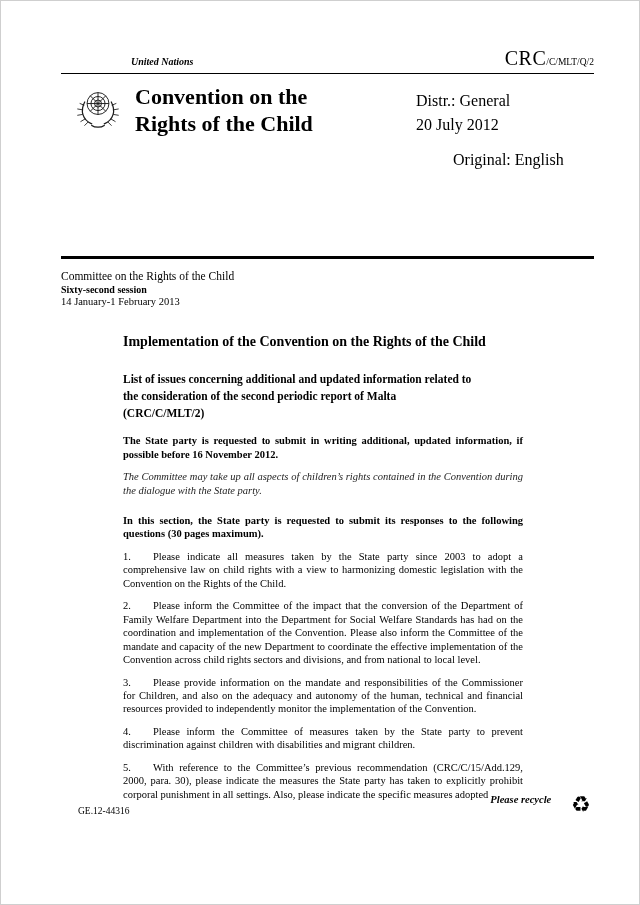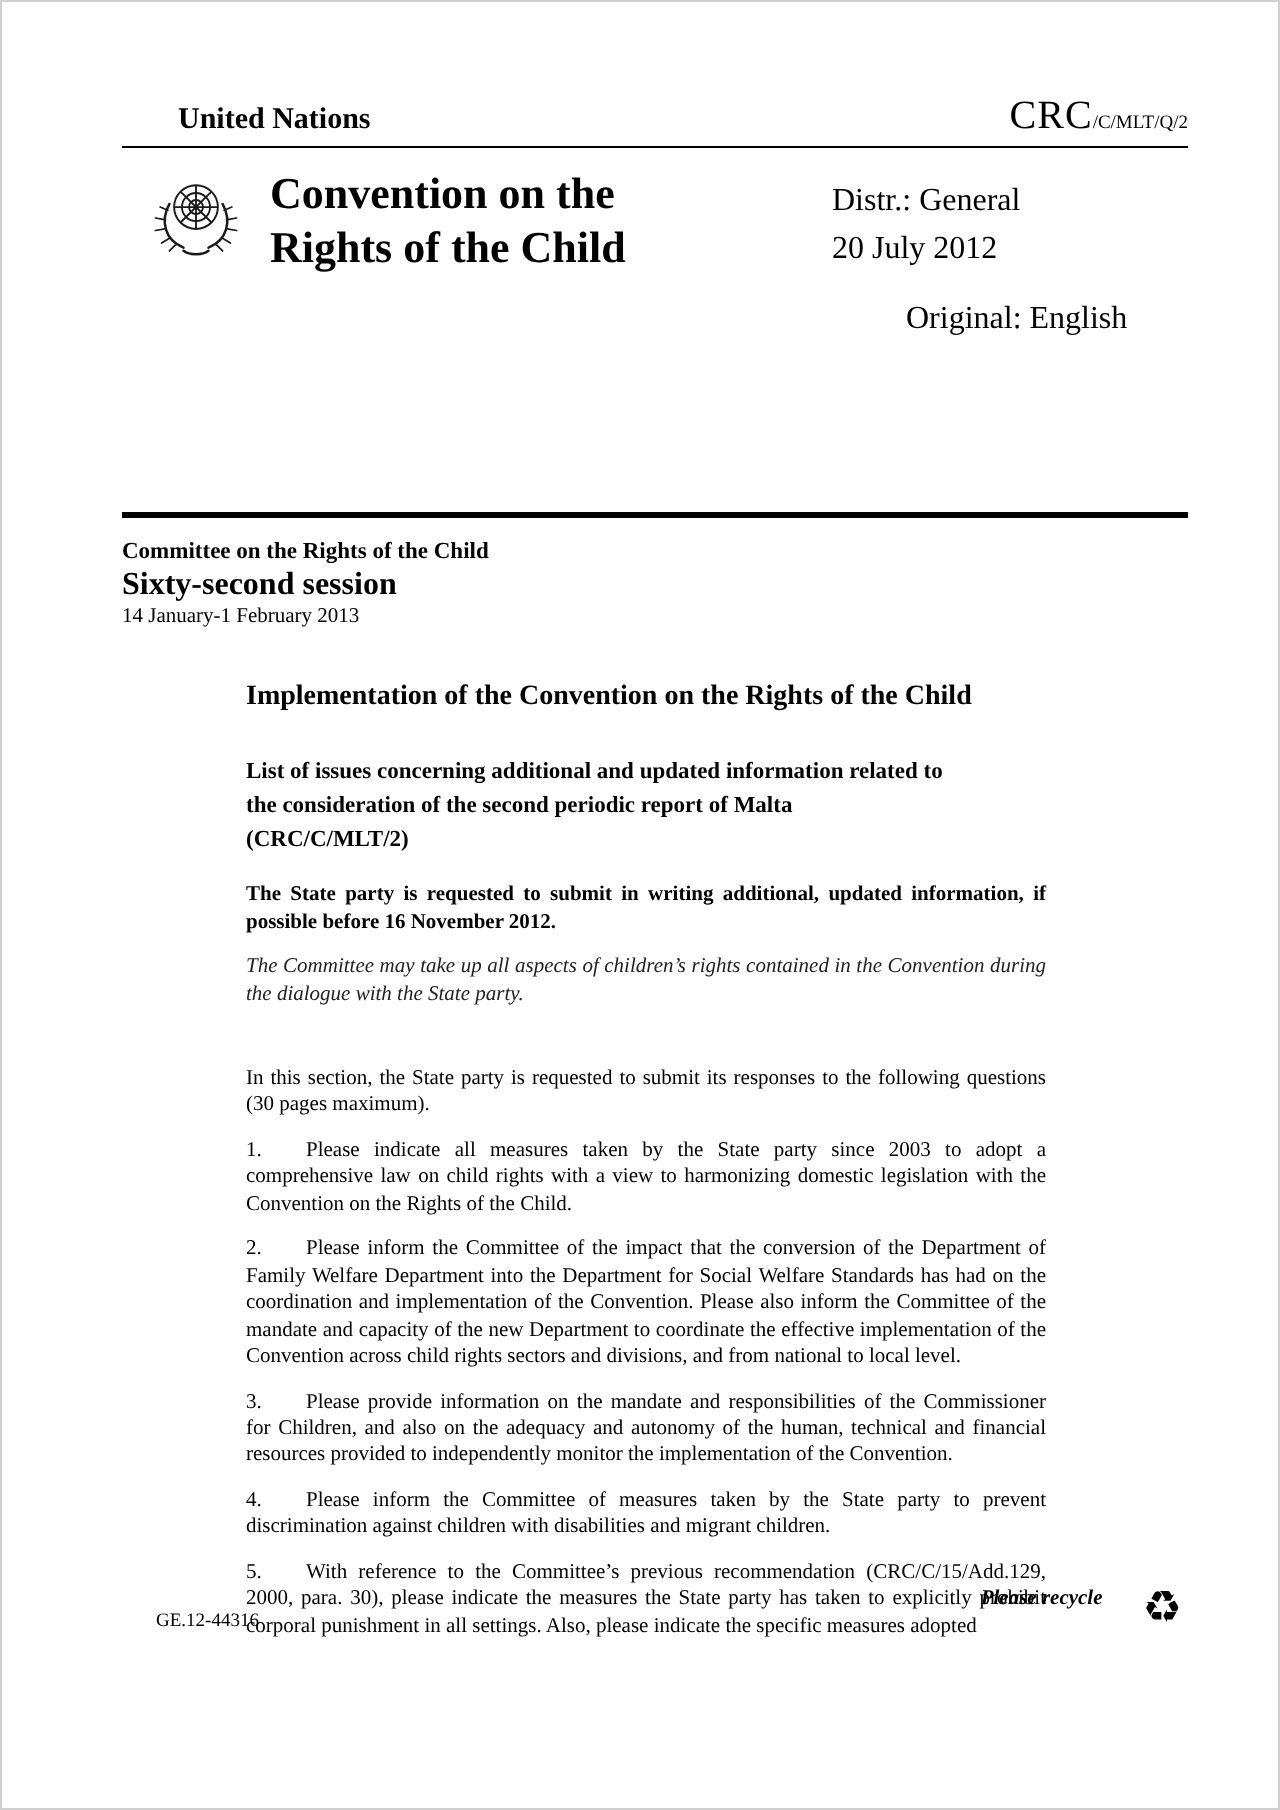--- a/index.html
+++ b/index.html
@@ -9,52 +9,52 @@
     width:640px; height:905px;
     background:#fff;
     border:1px solid #cfcfcf;
     font-family:"Liberation Serif", serif;
     color:#000;
     padding:46px 45px 0 60px;
     overflow:hidden;
   }
   
   .top-row { display:flex; justify-content:space-between; align-items:baseline; }
-  .org-name { font-size:15px; font-weight:bold; margin-left:28px; }
+  .org-name { font-size:10px; font-weight:bold; margin-left:70px;font-style:italic; }
   .doc-symbol { white-space:nowrap; }
   .sym-big { font-size:20px; letter-spacing:.5px; }
   .sym-small { font-size:9.5px; }
   .thin-rule { border-bottom:1px solid #000; margin-top:3px; }
 
   
   .masthead { display:flex; margin-top:10px; }
   .emblem-wrap { width:52px; margin-left:12px; flex:0 0 auto; }
   .mast-title {
     font-size:22px; font-weight:bold; line-height:1.22;
     margin-left:10px; white-space:pre-line; width:255px;
   }
   .distr-block { margin-left:auto; width:178px; font-size:16px; padding-top:5px; line-height:1.5; }
   .distr-original { margin-top:11px;margin-left:37px; }
 
   .thick-rule { height:3px; background:#000; margin-top:84px; }
 
   
   .session { margin-top:11px; }
-  .session-committee { font-size:11.5px; font-weight:bold; }
-  .session-name { font-size:16px; font-weight:bold; margin-top:2px; }
+  .session-committee { font-size:11.5px; font-weight:normal; }
+  .session-name { font-size:10px; font-weight:bold; margin-top:2px; }
   .session-dates { font-size:10.5px; margin-top:1px; }
 
   
   .content { margin-left:62px; width:400px; }
   .doc-title { font-size:14px; font-weight:bold; margin-top:26px; line-height:1.3; }
   .doc-subtitle { font-size:11.5px; font-weight:bold; margin-top:20px; line-height:1.45; white-space:pre-line; }
   .bold-note { font-size:10.5px; font-weight:bold; margin-top:13px; line-height:1.3; text-align:justify; }
   .italic-note { font-size:10.5px; font-style:italic; margin-top:9px; line-height:1.3; text-align:justify; color:#222; }
   .part-heading { font-size:16px; font-weight:bold; margin-top:22px; }
-  .part-intro { font-size:10.5px; font-weight:normal; margin-top:28px; line-height:1.3; text-align:justify; }
+  .part-intro { font-size:10.5px; font-weight:bold; margin-top:16px; line-height:1.3; text-align:justify; }
   .para { font-size:10.5px; margin-top:9px; line-height:1.28; text-align:justify; }
   .para .num { display:inline-block; width:30px; }
 
   
   .footer {
     position:absolute; left:77px; right:48px; bottom:88px;
     display:flex; justify-content:space-between; align-items:flex-end;
   }
   .footer-code { font-size:9.5px; }
   .recycle-wrap { display:flex; gap:20px; }

